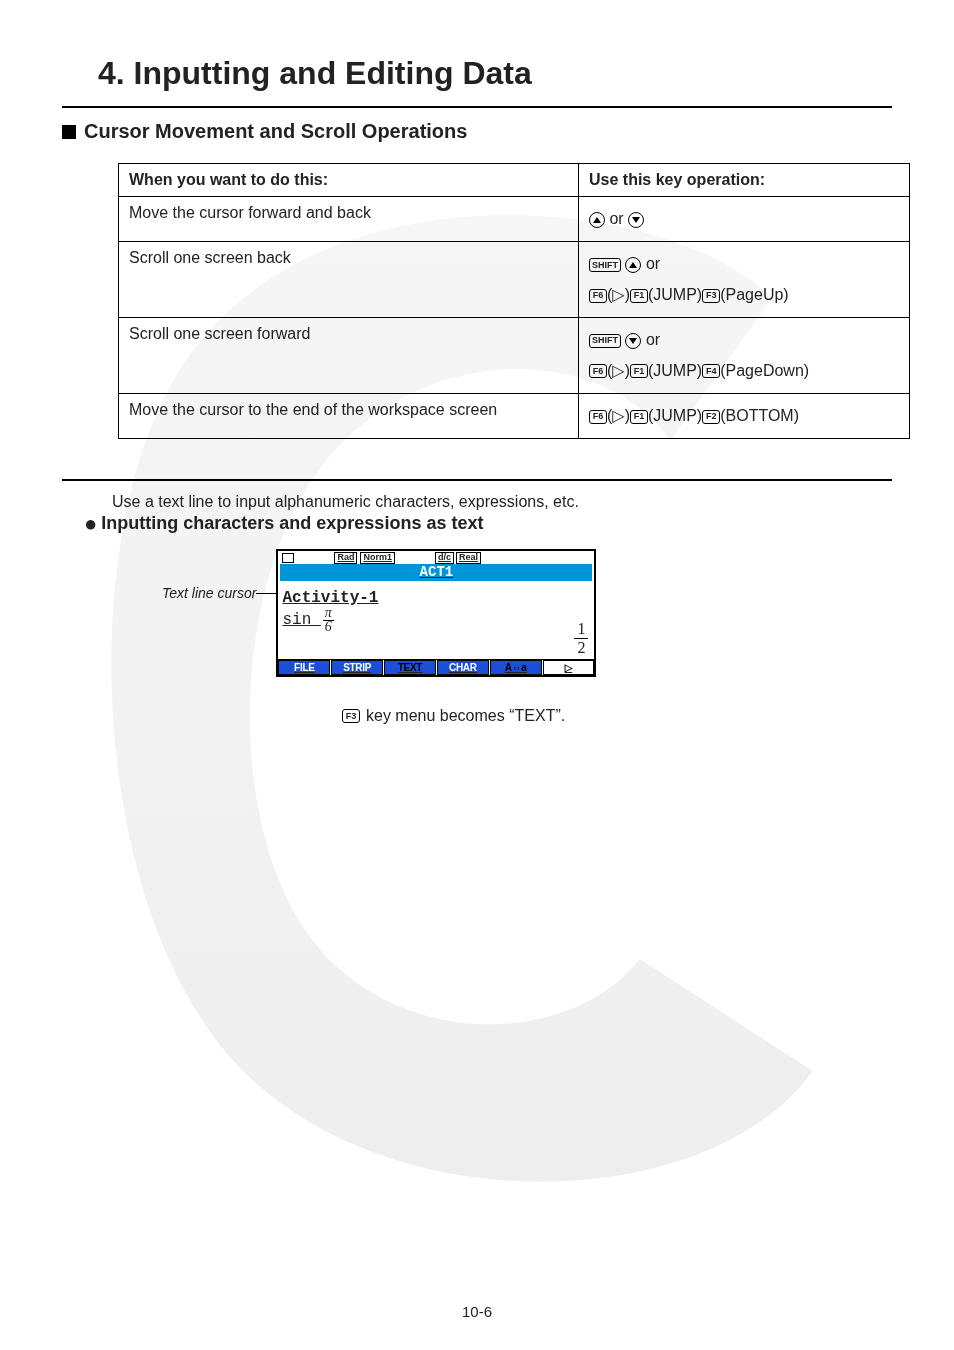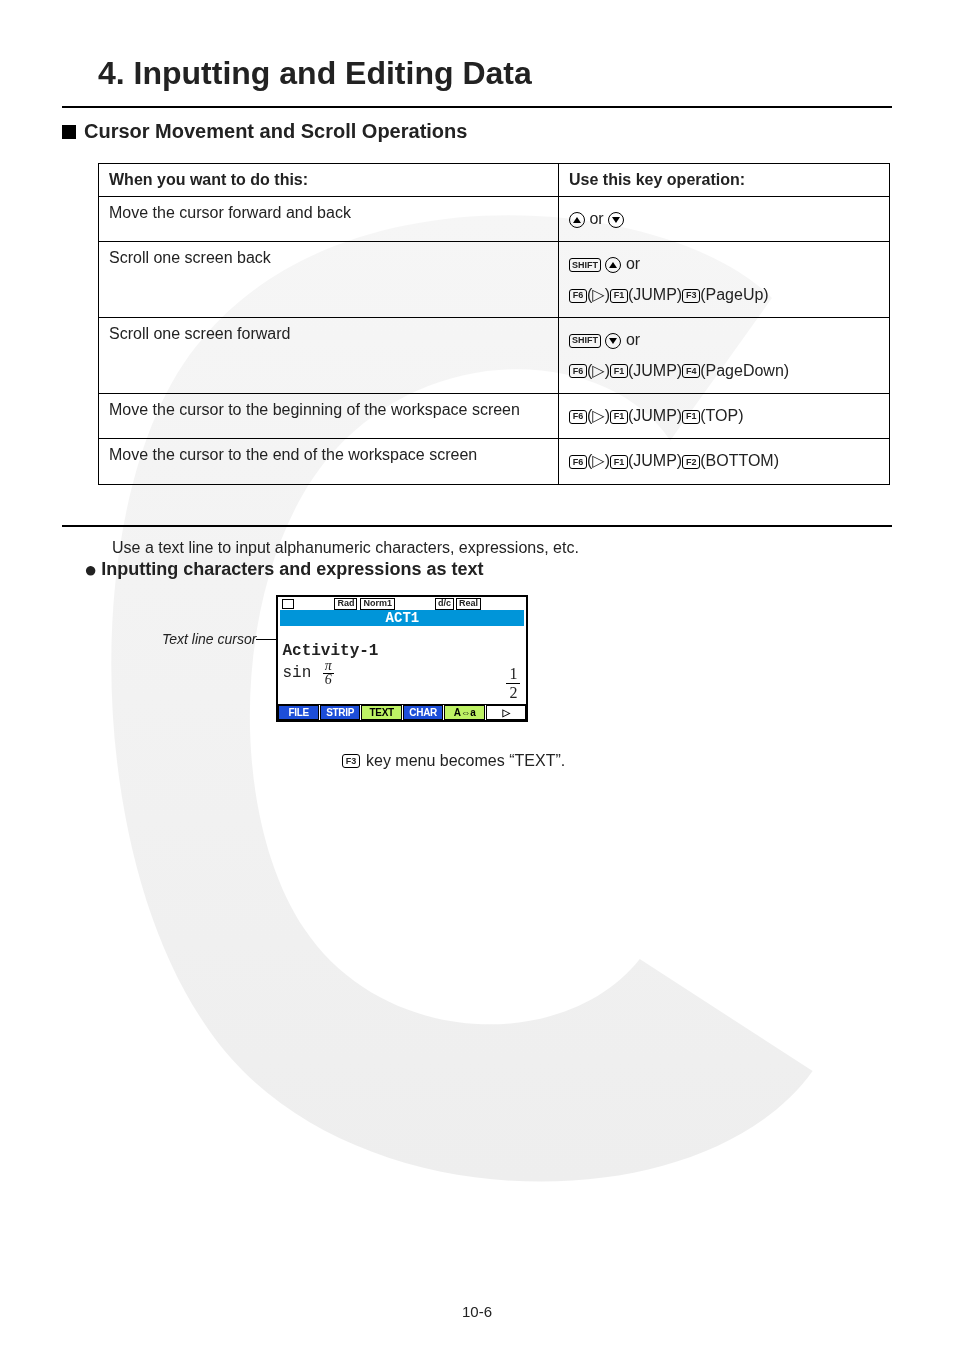--- a/index.html
+++ b/index.html
@@ -57,21 +57,21 @@
       width: 14px;
       height: 14px;
       background: #000;
       flex-shrink: 0;
     }
     .section-desc {
       font-size: 16px;
       margin-left: 50px;
     }
     table.op-table {
-      margin-left: 36px;
+      margin-left: 56px;
       border-collapse: collapse;
       width: 792px;
       font-size: 16px;
       margin-bottom: 40px;
     }
     table.op-table th, table.op-table td {
       border: 1px solid #000;
       padding: 7px 10px;
       text-align: left;
       vertical-align: top;
@@ -156,23 +156,24 @@
       text-align: right;
       white-space: nowrap;
     }
     .leader {
       width: 20px;
       height: 1px;
       background: #000;
       margin-top: 44px;
     }
     .calc-screen {
-      width: 252px;
+      width: 320px;
       border: 2px solid #000;
       background: #fff;
+      text-decoration: underline;
     }
     .calc-status {
       display: flex;
       gap: 40px;
       padding: 1px 4px 0 4px;
       align-items: center;
     }
     .status-badge {
       border: 1px solid #000;
       font-size: 9px;
@@ -191,21 +192,21 @@
       font-weight: bold;
       text-align: center;
       font-size: 14px;
       line-height: 1.2;
       margin: 0 2px;
       padding: 0;
     }
     .calc-body {
       font-family: 'Courier New', monospace;
       font-size: 16px;
-      padding: 16px 4px;
+      padding: 8px 4px;
       min-height: 78px;
       position: relative;
     }
     .calc-body .line1 { font-weight: bold; }
     .result {
       position: absolute;
       right: 6px;
       bottom: 2px;
       text-align: right;
       font-family: serif;
@@ -224,21 +225,21 @@
       text-align: center;
       font-size: 10px;
       font-weight: bold;
       font-family: Arial;
       color: #fff;
       background: #1d4ed8;
       border: 1px solid #000;
       padding: 1px 0;
       letter-spacing: -0.3px;
     }
-    .ftab.inv { color: #000; background: #bef264; }
+    .ftab.inv { color: #000; background: #1d4ed8; }
     .ftab.arrow { background: #fff; color: #000; }
     .below-figure {
       margin-left: 280px;
       margin-top: 30px;
       font-size: 16px;
       display: flex;
       align-items: center;
       gap: 6px;
     }
     .page-num {
@@ -340,28 +341,20 @@
         <td>
           <span class="key-seq">
             <span class="key">SHIFT</span>
             <span class="circle-key">
                 <span class="tri-down"></span>
               </span>
             <span> or </span>
           </span><br>
           <span class="key-seq">
             <span class="key">F6</span>(▷)<span class="key">F1</span>(<span>JUMP</span>)<span class="key">F4</span>(<span>PageDown</span>)
-          </span>
-        </td>
-      </tr>
-      <tr>
-        <td>Move the cursor to the beginning of the workspace screen</td>
-        <td>
-          <span class="key-seq">
-            <span class="key">F6</span>(▷)<span class="key">F1</span>(<span>JUMP</span>)<span class="key">F1</span>(<span>TOP</span>)
           </span>
         </td>
       </tr>
       <tr>
         <td>Move the cursor to the end of the workspace screen</td>
         <td>
           <span class="key-seq">
             <span class="key">F6</span>(▷)<span class="key">F1</span>(<span>JUMP</span>)<span class="key">F2</span>(<span>BOTTOM</span>)
           </span>
         </td>

